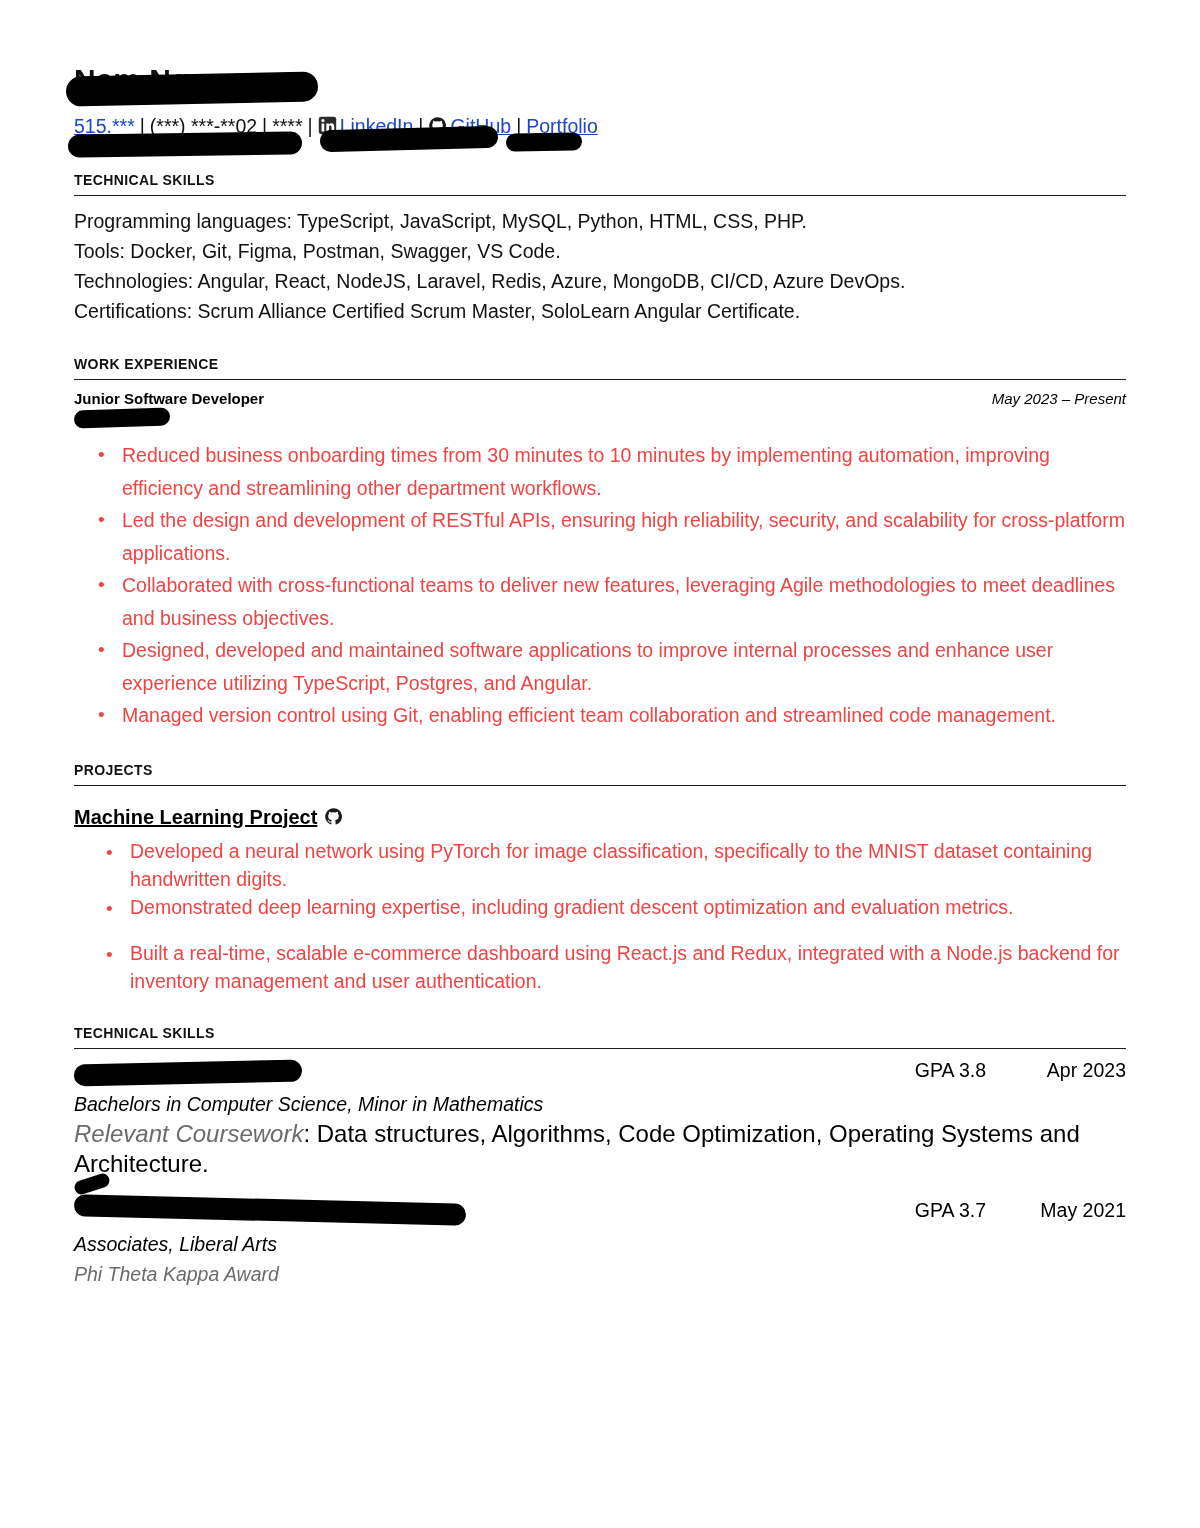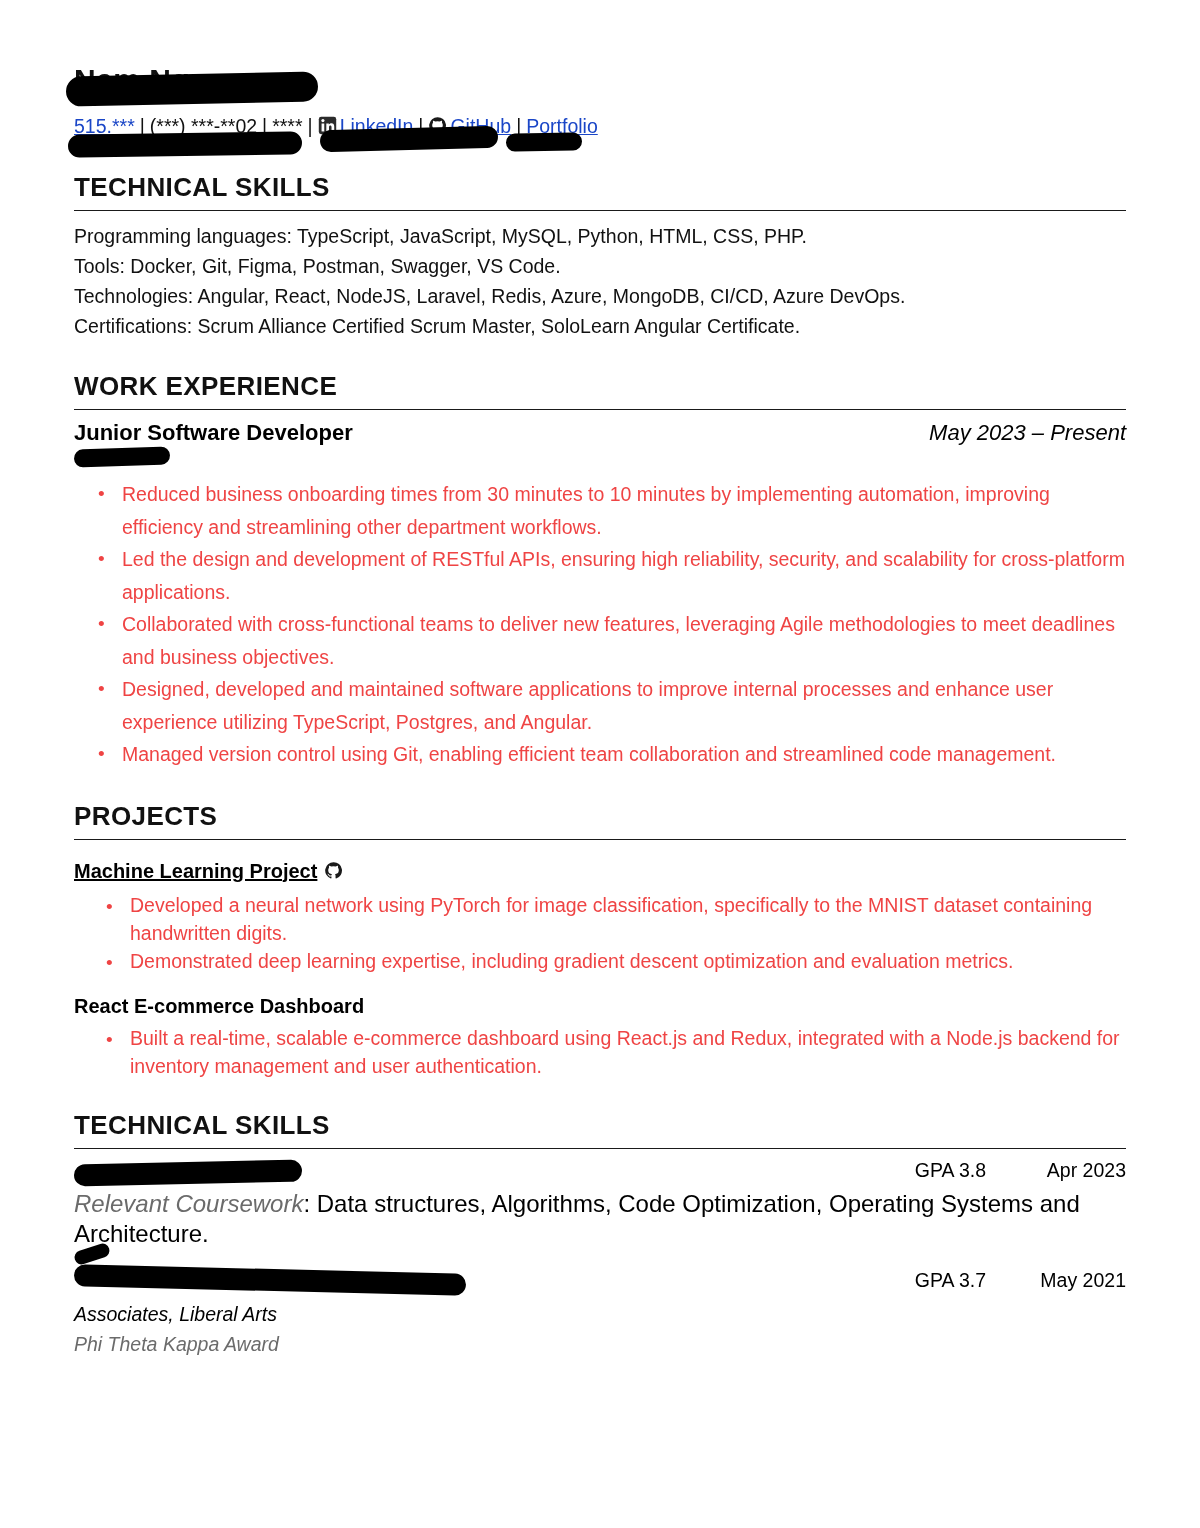--- a/index.html
+++ b/index.html
@@ -94,21 +94,21 @@
     border-radius: 11px;
   }
   .icon-inline {
     display: inline-block;
     vertical-align: -2px;
     margin-right: 3px;
   }
 
   
   .section-title {
-    font-size: 26px;
+    font-size: 14px;
     font-weight: bold;
     letter-spacing: 0.4px;
     margin-top: 30px;
     color: #111;
   }
   .rule {
     border-bottom: 1.6px solid #1a1a1a;
     margin-top: 7px;
     margin-bottom: 10px;
   }
@@ -116,21 +116,21 @@
     font-size: 19.5px;
     line-height: 30px;
     color: #111;
   }
 
   
   .job-head {
     display: flex;
     justify-content: space-between;
     align-items: baseline;
-    font-size: 22px;
+    font-size: 15px;
   }
   .job-title { font-weight: bold; }
   .job-dates { font-style: italic; }
   .job-company-wrap {
     position: relative;
     height: 26px;
   }
   .redact.r-company {
     left: 0px;
     top: 2px;
@@ -287,38 +287,36 @@
               <path fill="#1a1a1a" d="M12 1.5a10.5 10.5 0 0 0-3.32 20.47c.53.1.72-.23.72-.5v-1.9c-2.92.64-3.54-1.25-3.54-1.25-.48-1.22-1.17-1.55-1.17-1.55-.95-.65.07-.64.07-.64 1.06.08 1.61 1.09 1.61 1.09.94 1.6 2.46 1.14 3.06.87.1-.68.37-1.14.67-1.41-2.33-.26-4.78-1.17-4.78-5.19 0-1.15.41-2.08 1.08-2.82-.11-.27-.47-1.34.1-2.79 0 0 .88-.28 2.88 1.08a9.9 9.9 0 0 1 5.24 0c2-1.36 2.88-1.08 2.88-1.08.57 1.45.21 2.52.1 2.79.67.74 1.08 1.67 1.08 2.82 0 4.03-2.46 4.92-4.8 5.18.38.33.72.97.72 1.96v2.9c0 .28.19.61.73.5A10.5 10.5 0 0 0 12 1.5z"></path>
             </svg></span>
       </div>
       <ul class="bullets tight">
         <li>Developed a neural network using PyTorch for image classification, specifically to the MNIST dataset containing handwritten digits.</li>
         <li>Demonstrated deep learning expertise, including gradient descent optimization and evaluation metrics.</li>
       </ul>
     </div>
 
     <div class="project-block">
-      <div class="project-title">
-        <span class="t">React E-commerce Dashboard</span>
-      </div>
       <ul class="bullets tight">
         <li>Built a real-time, scalable e-commerce dashboard using React.js and Redux, integrated with a Node.js backend for inventory management and user authentication.</li>
       </ul>
     </div>
 
     <div class="section-title">TECHNICAL SKILLS</div>
     <div class="rule"></div>
 
     <div>
       <div class="edu-head">
         <div class="edu-school"></div>
         <div class="edu-gpa">GPA 3.8</div>
         <div class="edu-date">Apr 2023</div>
         <div class="redact r-school1"></div>
       </div>
+      <div class="edu-degree">Bachelors in Computer Science, Minor in Mathematics</div>
       <div class="edu-course"><span class="label">Relevant Coursework</span><span>: Data structures, Algorithms, Code Optimization, Operating Systems and Architecture.</span></div>
     </div>
 
     <div class="spacer-20"></div>
 
     <div>
       <div class="edu-head">
         <div class="edu-school"></div>
         <div class="edu-gpa">GPA 3.7</div>
         <div class="edu-date">May 2021</div>

